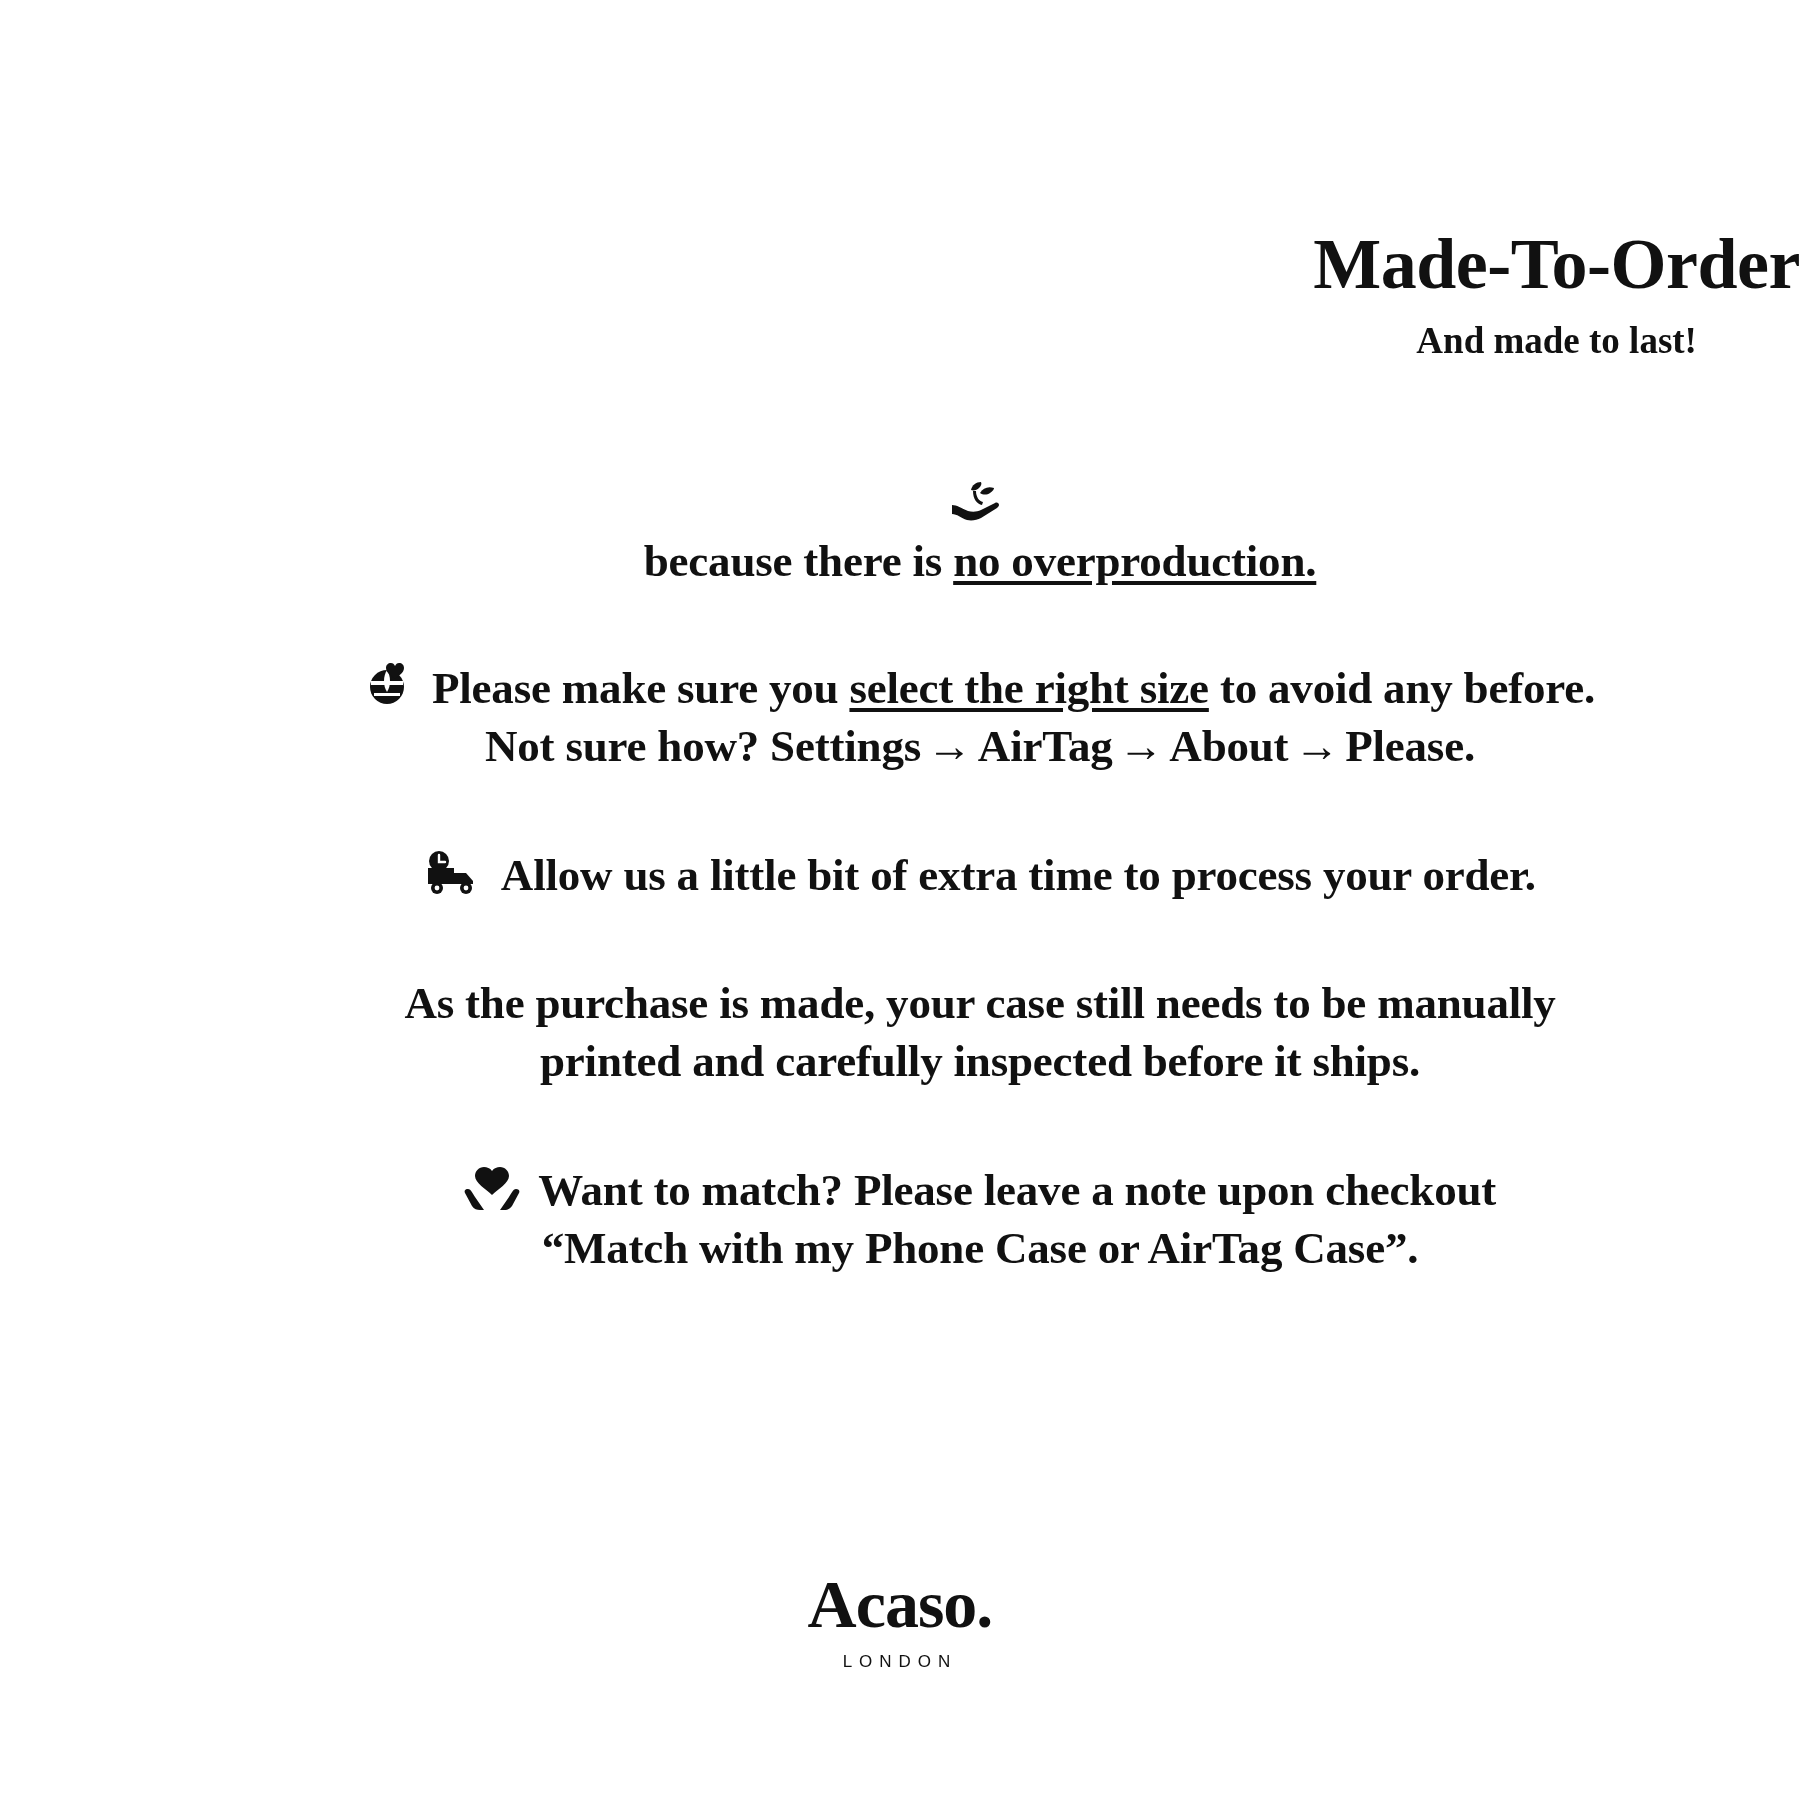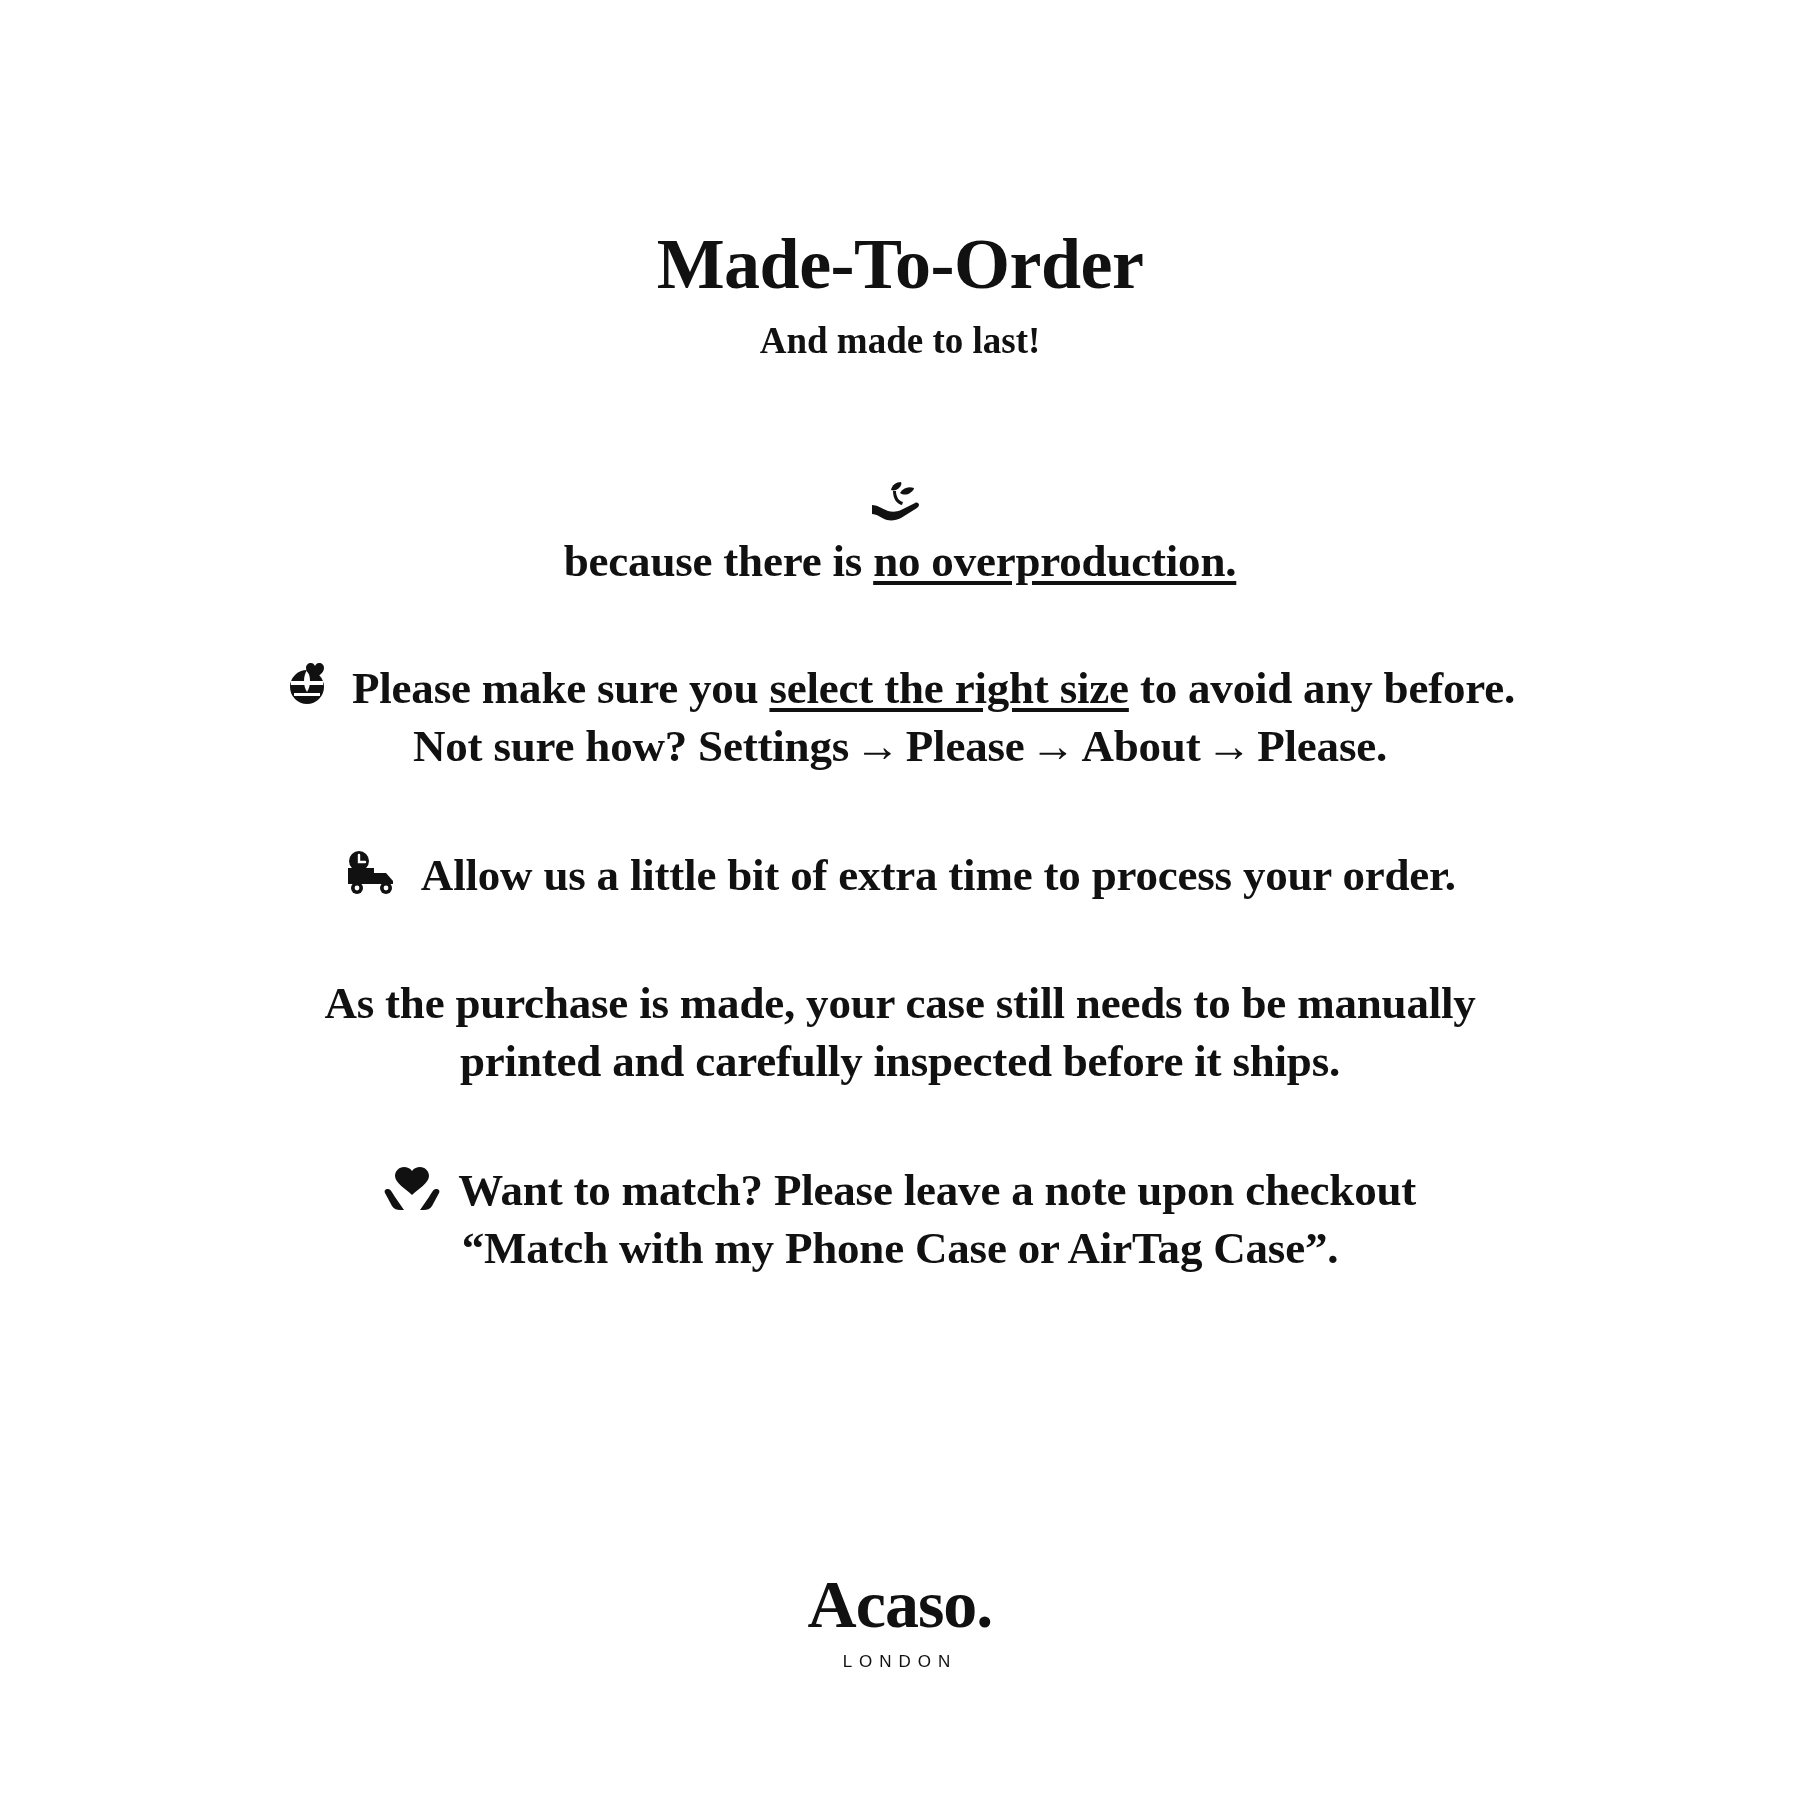--- a/index.html
+++ b/index.html
@@ -14,21 +14,21 @@
     color: #111111;
     overflow: hidden;
   }
   .page {
     width: 1800px;
     height: 1800px;
     position: relative;
     box-sizing: border-box;
     display: flex;
     flex-direction: column;
-    align-items: center;
+    align-items: flex-end;
   }
 
   
   .header {
     margin-top: 228px;
     text-align: center;
   }
   .title {
     font-size: 72px;
     font-weight: bold;
@@ -129,21 +129,21 @@
             <path d="M22 9c-2 3-3 7-3 11s1 8 3 11c2-3 3-7 3-11s-1-8-3-11z" fill="#ffffff"></path>
             <path d="M6 20h32v4H6z" fill="#ffffff"></path>
             <path d="M9 32h26v3H9z" fill="#ffffff"></path>
             <path d="M34 2c-2 0-3 1-4 3-1-2-2-3-4-3-3 0-5 2-5 5 0 5 6 8 9 11 3-3 9-6 9-11 0-3-2-5-5-5z"></path>
           </g>
         </svg>
       </span>
       <span>Please make sure you </span><span class="u">select the right size</span><span> to avoid any before.</span>
     </div>
     <div>
-      <span>Not sure how? Settings</span><span class="arrow">→</span><span>Please</span><span class="arrow">→</span><span>About</span><span class="arrow">→</span><span>Please.</span>
+      <span>Not sure how? Settings</span><span class="arrow">→</span><span>AirTag</span><span class="arrow">→</span><span>About</span><span class="arrow">→</span><span>Please.</span>
     </div>
   </div>
 
   <div class="body-block blk3">
     <div>
       <span class="ic">
         <svg width="60" height="46" viewBox="0 0 60 46">
           <g fill="#111111">
             <circle cx="15" cy="11" r="10"></circle>
             <path d="M15 5v7h6" stroke="#ffffff" stroke-width="2.4" fill="none" stroke-linecap="round"></path>

